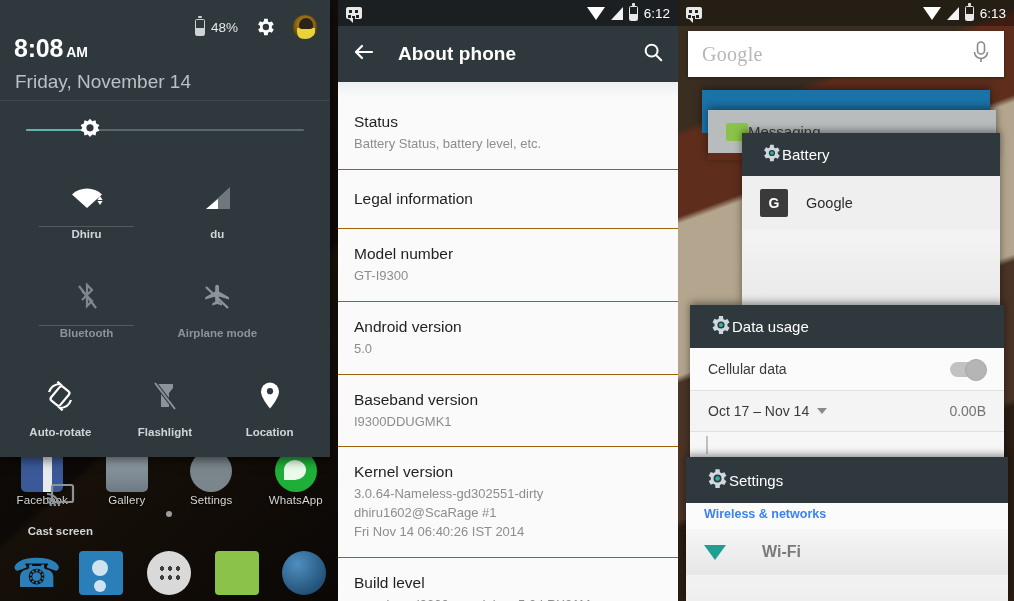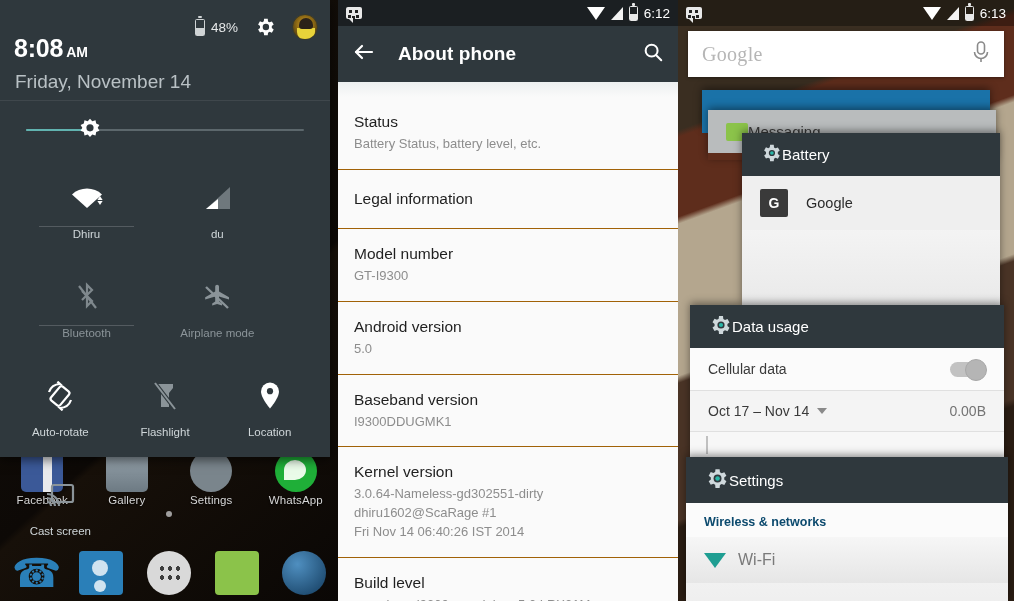--- a/index.html
+++ b/index.html
@@ -107,21 +107,21 @@
 
   .bright-row { height: 58px; display:flex; align-items:center; padding: 0 26px; }
   .bright-track {
     position: relative; width: 100%; height: 2px; background: #5c676c; border-radius:2px;
   }
   .bright-fill { position:absolute; left:0; top:0; height:2px; background:#61b3b0; border-radius:2px; }
   .bright-thumb {
     position: absolute; top:50%; width: 26px; height: 26px; margin-top:-13px; margin-left:-13px;
   }
 
-  .tile-grid { display:flex; flex-wrap: wrap; padding: 0 8px 6px; }
+  .tile-grid { display:flex; flex-wrap: wrap; padding: 0 8px 6px; font-weight: bold; }
   .tile-2 { width: 50%; }
   .tile-3 { width: 33.333%; }
   .tile {
     height: 99px; display:flex; flex-direction: column; align-items: center; justify-content: center;
     position: relative;
   }
   .tile-ico { height: 40px; display:flex; align-items:center; justify-content:center; }
   .tile-lbl { font-size: 11.5px; color: #cfd6d9; margin-top: 10px; }
   .tile-lbl.dim { color: #8b9499; }
   .tile-underline {
@@ -194,22 +194,22 @@
   .du-lbl { font-size:14px; color:#3a3a3a; }
   .toggle { margin-left:auto; width:36px;height:15px;border-radius:8px;background:#c2c2c2;position:relative;}
   .toggle:after{content:"";position:absolute;right:-1px;top:-3px;width:20px;height:20px;border-radius:50%;background:#b5b5b5;border:1px solid #a8a8a8;}
   .row-du2 { display:flex; align-items:center; padding: 12px 18px; background:#f4f4f4; border-bottom:1px solid #e0e0e0;}
   .du-range { font-size:14px; color:#3a3a3a; }
   .caret { margin-left:8px; width:0;height:0;border-left:5px solid transparent;border-right:5px solid transparent;border-top:6px solid #8a8a8a; }
   .du-amt { margin-left:auto; font-size:14px; color:#737373; }
   .du-chart { height: 26px; background:#f7f7f7; position:relative; }
   .du-chart:after{content:"";position:absolute;left:16px;top:4px;width:1.5px;height:18px;background:#c0c0c0;}
 
-  .set-group { font-size:12.5px; font-weight:700; color:#0c4a6e; padding: 12px 18px 8px; background:#fbfbfb;}
-  .row-wifi { display:flex; align-items:center; gap:12px; padding: 14px 18px; background: linear-gradient(#f6f6f6,#e6e6e6); }
+  .set-group { font-size:12.5px; font-weight:700; color:#3b82f6; padding: 4px 18px 8px; background:#fbfbfb;}
+  .row-wifi { display:flex; align-items:center; gap:36px; padding: 14px 18px; background: linear-gradient(#f6f6f6,#e6e6e6); font-weight: bold; }
   .wifi-teal { width:0;height:0;border-left:11px solid transparent;border-right:11px solid transparent;border-top:15px solid #1f9e92; }
   .wifi-lbl { font-size:16px; color:#7a7a7a; }
   .msg-ico { width:22px;height:18px;background:#8bc34a;border-radius:2px; }
 </style>
 </head>
 <body>
 
 <div class="screen">
 
   <div class="panel p1">

